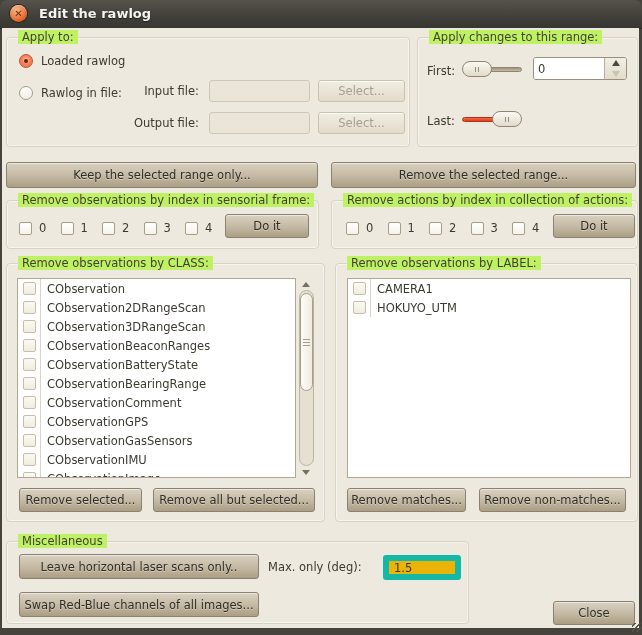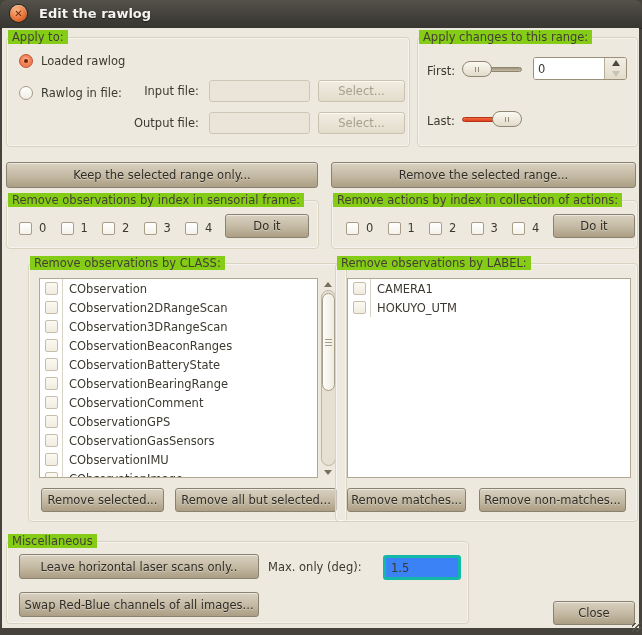--- a/index.html
+++ b/index.html
@@ -19,36 +19,36 @@
     color:#6d2a0c;font-size:10px;font-weight:bold;line-height:17px;text-align:center;cursor:default;}
   .title{position:absolute;left:39px;top:6px;color:#f5f4f1;font-size:13px;font-weight:bold;
     text-shadow:0 1px 1px rgba(0,0,0,.5);}
   
   .content{position:absolute;top:28px;left:2px;width:637px;height:600px;background:#EDE9DE;}
   .resize-grip{position:absolute;right:1px;bottom:3px;width:9px;height:9px;
     background:repeating-linear-gradient(135deg, transparent 0 2px, #56534a 2px 3.5px);}
   
   .group{position:absolute;border:1px solid #d9d3c2;border-radius:4px;
     box-shadow:inset 0 0 0 1px rgba(255,255,255,.5);}
-  .glabel{position:absolute;top:-8px;left:1px;background:#84cc16;padding:0 4px;color:#443f33;white-space:nowrap;}
+  .glabel{position:absolute;top:-8px;left:11px;background:#bef264;padding:0 4px;color:#443f33;white-space:nowrap;}
   
   .radiorow{position:absolute;display:flex;align-items:center;}
   .radio{width:14px;height:14px;border-radius:50%;background:linear-gradient(#ffffff,#f1ede2);
     border:1px solid #a69c86;box-sizing:border-box;position:relative;}
   .radio.sel{border:1px solid #c05236;background:radial-gradient(circle at 50% 42%, #f9c29e 0%, #f2845a 45%, #ee6f43 100%);}
   .radio.sel::after{content:"";position:absolute;left:4px;top:4px;width:4px;height:4px;border-radius:50%;background:#701f05;}
   .rlabel{margin-left:8px;}
   .cb{width:13px;height:13px;border:1px solid #a89d87;border-radius:2px;box-sizing:border-box;
     background:linear-gradient(#ffffff,#f5f2e9);}
   
   .flabel{position:absolute;white-space:nowrap;}
   .tfield{position:absolute;box-sizing:border-box;border-radius:3px;font-family:"DejaVu Sans",sans-serif;
     font-size:11.5px;color:#3c3930;padding:0 5px;outline:none;}
   .tfield.disabled{background:#eae5d8;border:1px solid #cdc7b6;}
-  .tfield.white{background:#3b82f6;border:3px solid #14b8a6;}
+  .tfield.white{background:#eab308;border:6px solid #14b8a6;}
   
   .btn{position:absolute;box-sizing:border-box;border:1px solid #8a8270;border-radius:3px;
     background:linear-gradient(#d9d1c1,#c3b8a2 55%,#ab9e84);
     color:#2f2d26;text-align:center;white-space:nowrap;overflow:hidden;
     display:flex;align-items:center;justify-content:center;cursor:default;
     text-shadow:0 1px 0 rgba(255,255,255,.35);
     box-shadow:inset 0 1px 0 rgba(255,255,255,.5);}
   .btn.disabled{background:linear-gradient(#f1ede2,#e3dccb);border:1px solid #c9c2b1;
     color:#a7a090;text-shadow:none;box-shadow:inset 0 1px 0 rgba(255,255,255,.7);}
   
@@ -218,21 +218,21 @@
           </div>
 
           <div class="idx-item">
             <div class="cb"></div>
             <span>4</span>
           </div>
         </div>
       <div class="btn" style="left:221px;top:13px;width:82px;height:24px;">Do it</div>
     </div>
 
-    <div class="group" style="left:4px;top:235px;width:317px;height:257px;margin-left:22px;">
+    <div class="group" style="left:4px;top:235px;width:317px;height:257px;">
       <div class="glabel">Remove observations by CLASS:</div>
       <div class="listbox" style="left:10px;top:14px;width:298px;height:200px;">
         <div class="list-white" style="width:279px;">
 
             <div class="lrow">
               <div class="lcbcell">
                 <div class="lcb"></div>
               </div>
               <span class="ltext">CObservation</span>
             </div>

